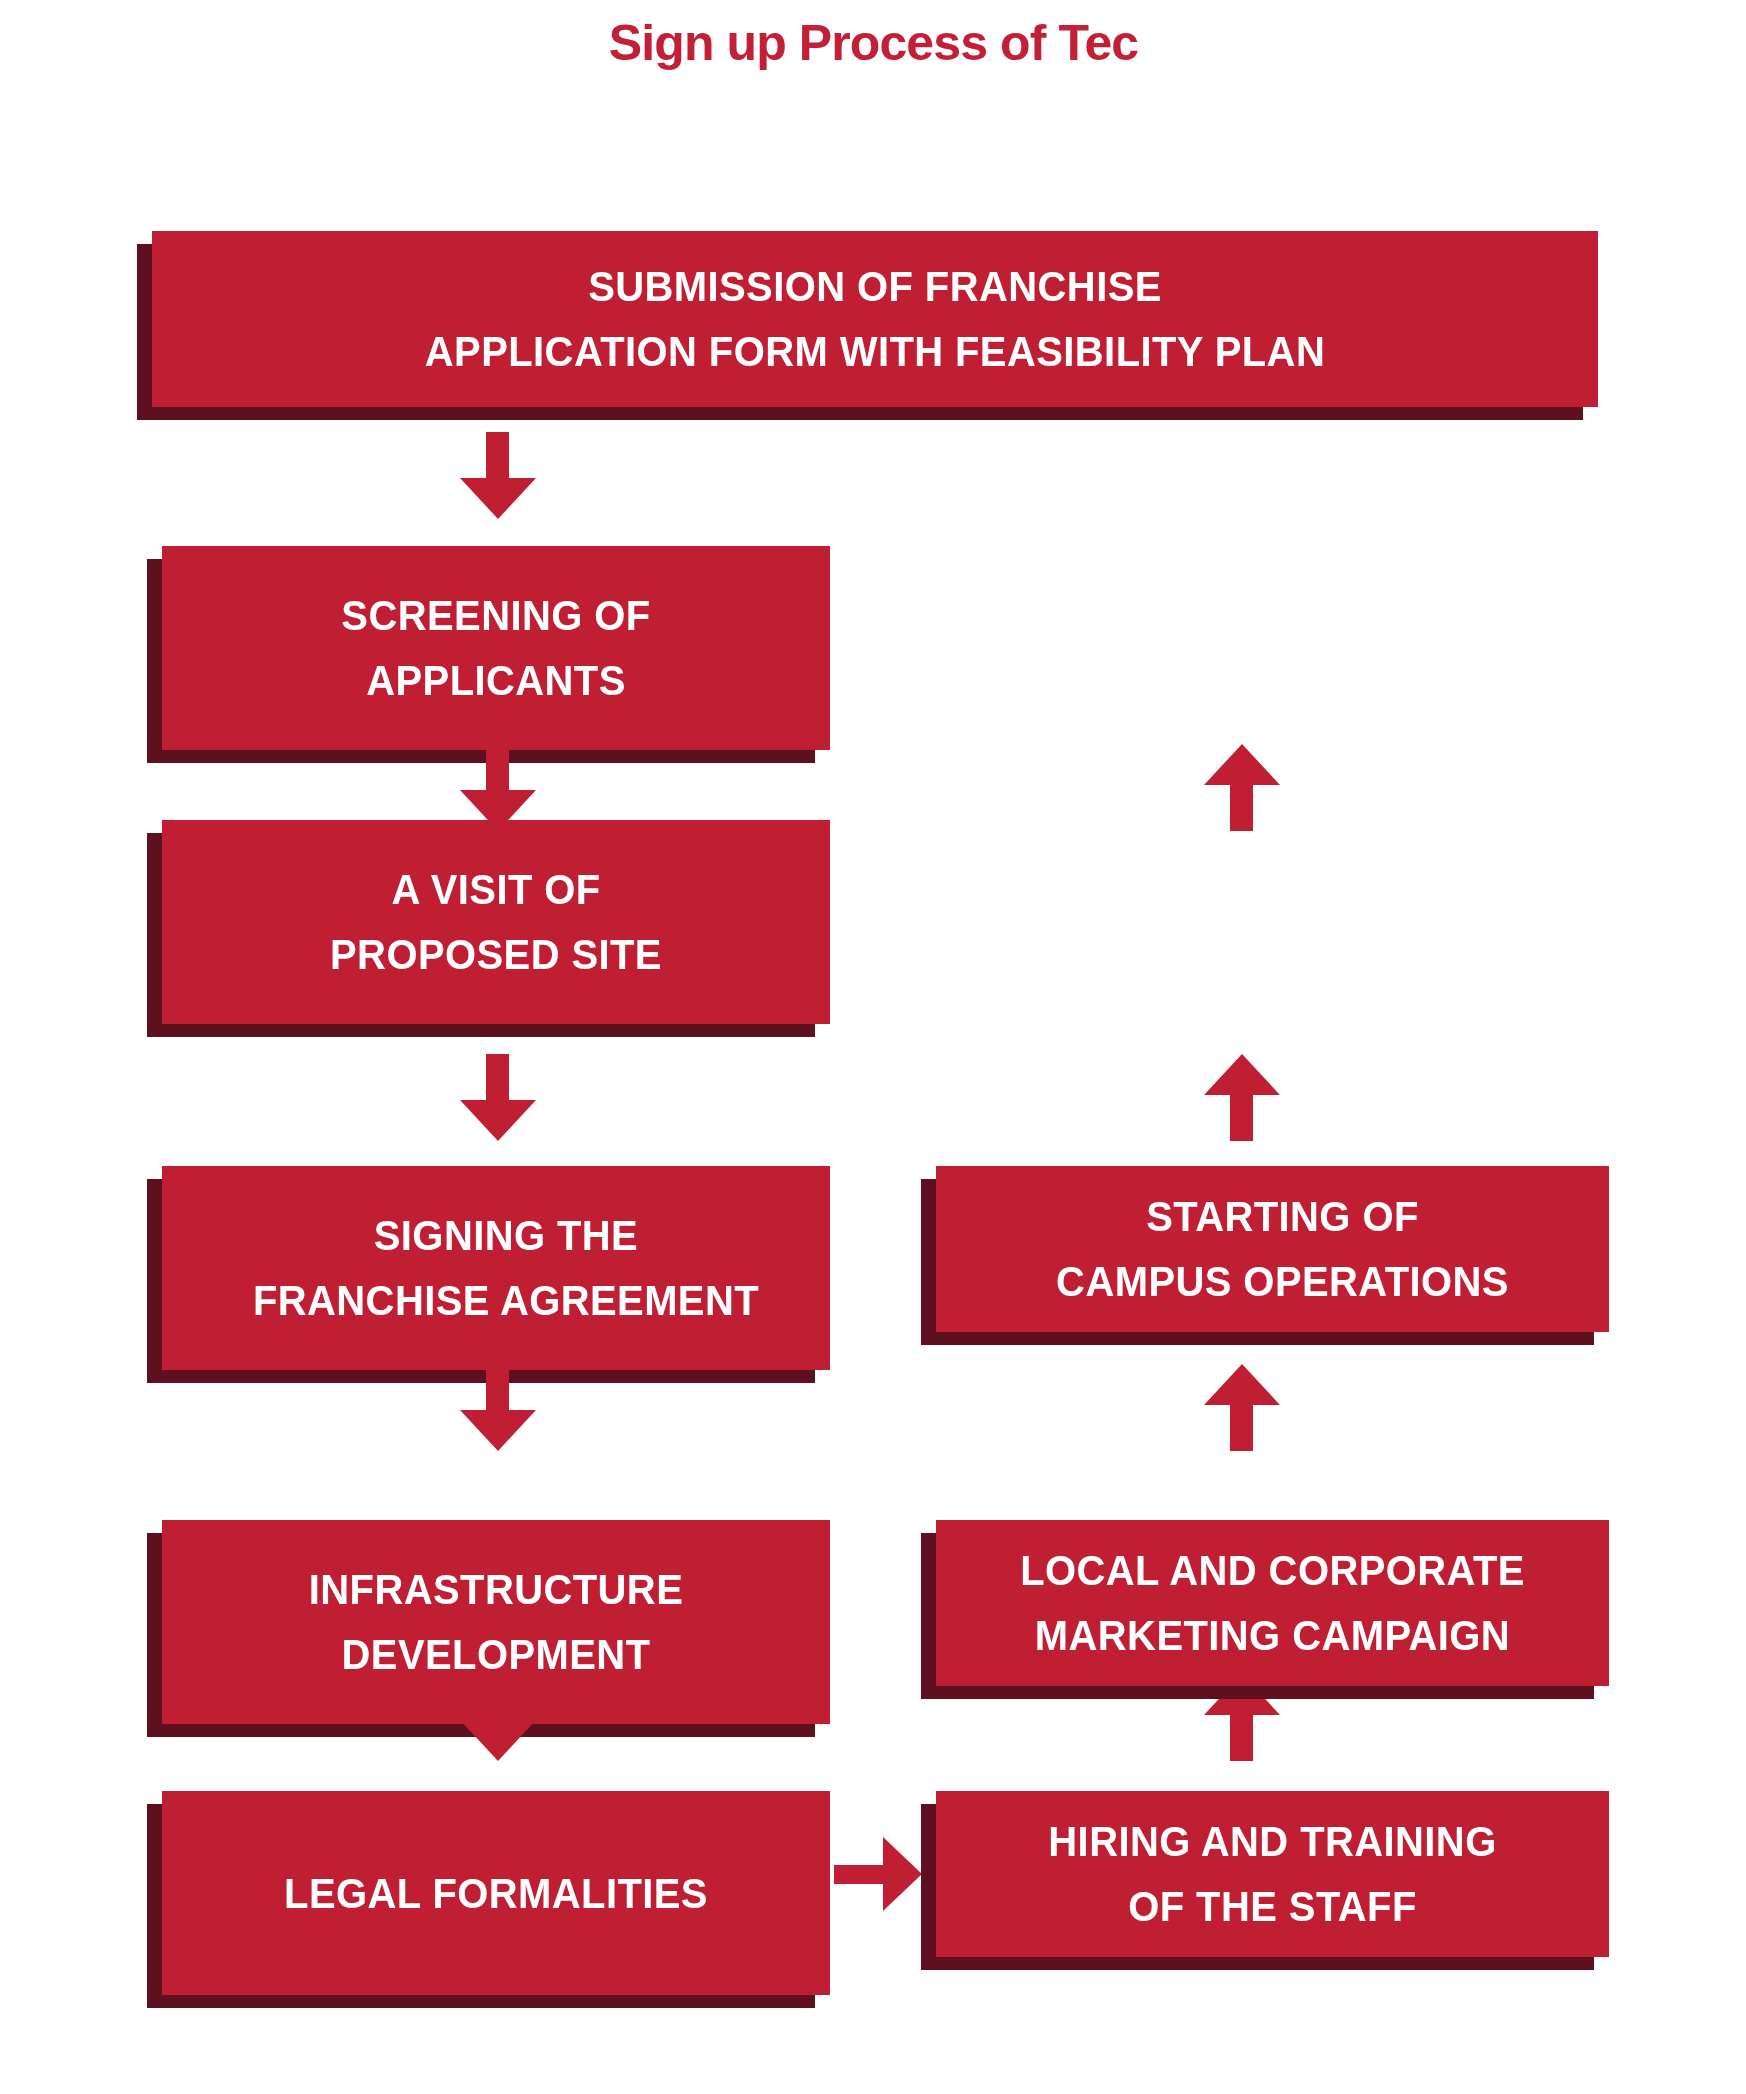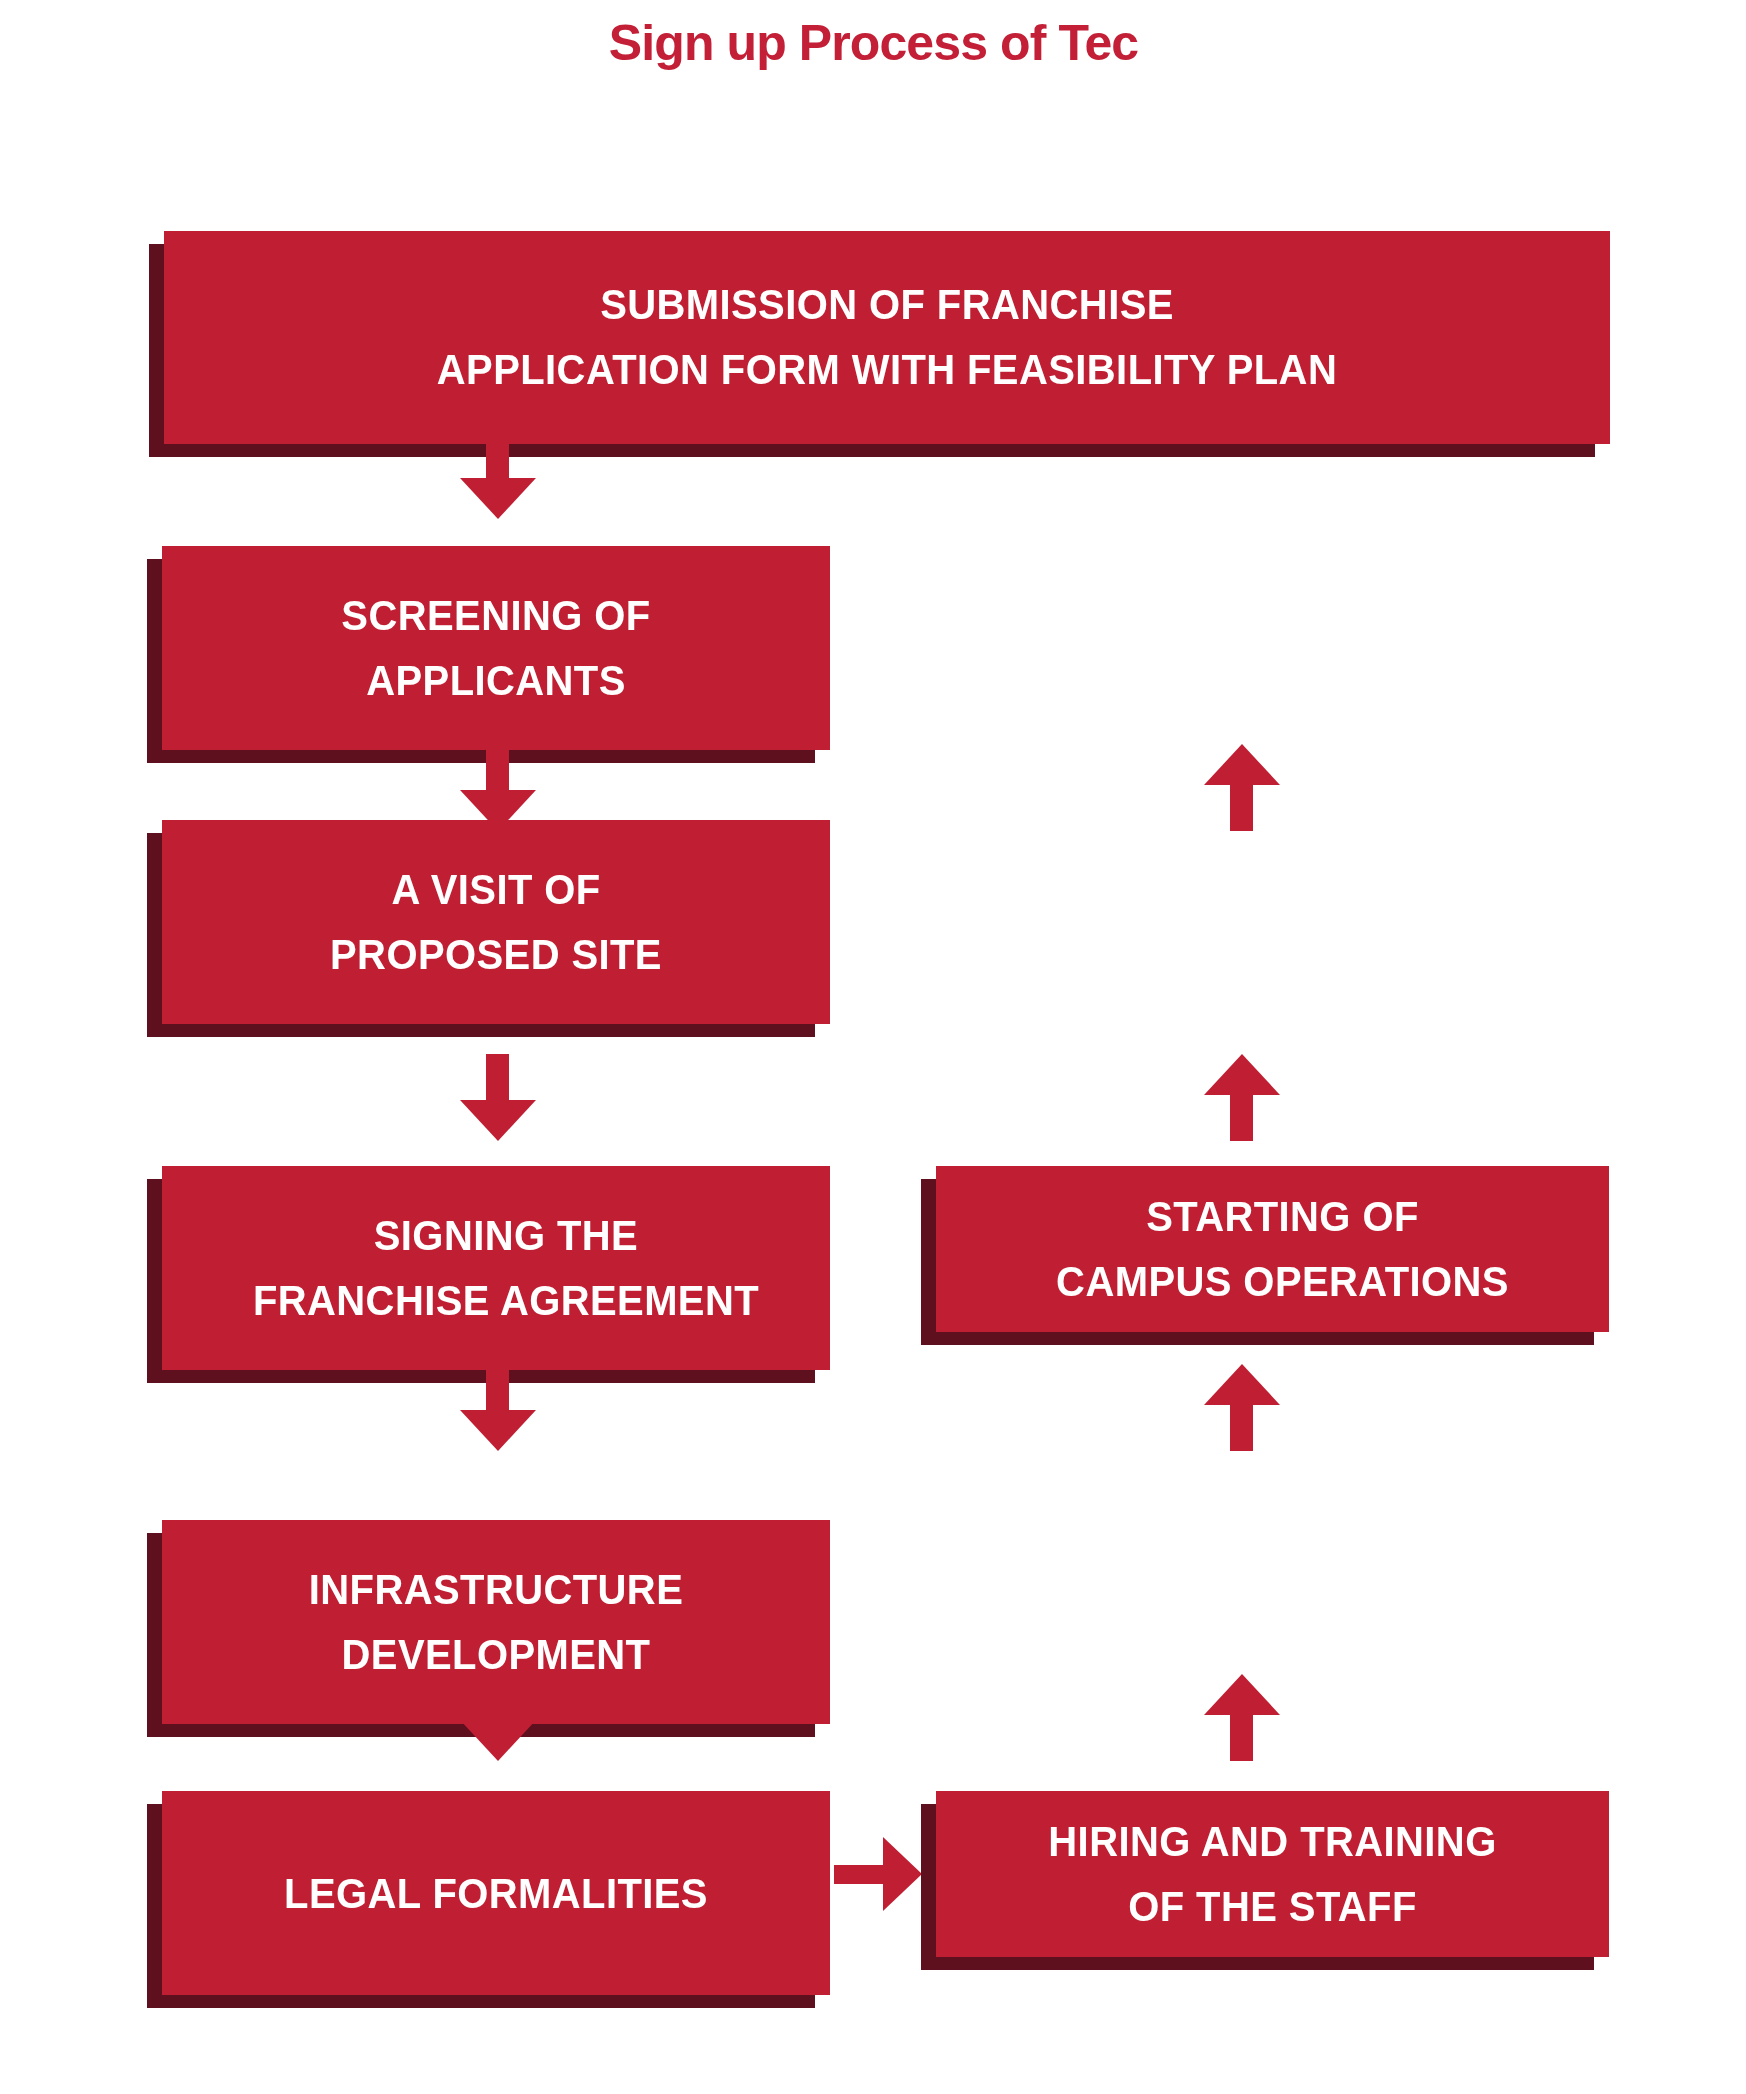--- a/index.html
+++ b/index.html
@@ -44,21 +44,21 @@
     color: var(--text-white);
     font-weight: 700;
     font-size: 40px;
     line-height: 1.56;
     letter-spacing: 0.4px;
     text-align: center;
     white-space: pre-line;
     transform: scaleY(1.04);
   }
 
-  .start-node { left: 164px; top: 231px; width: 1446px; height: 213px; }
+  .start-node { left: 152px; top: 231px; width: 1446px; height: 176px; }
 
   .lcol { left: 162px;  width: 668px; height: 204px; }
   .rcol { left: 936px; width: 673px; height: 166px; }
   .row-2 { top: 546px; }
   .row-3 { top: 820px; }
   .row-4 { top: 1166px; padding-left: 20px; }
   .row-5 { top: 1520px; }
   .row-6 { top: 1791px; }
 
   
@@ -163,20 +163,24 @@
 
   <div class="node rcol row-6">
     <div class="node-label">HIRING AND TRAINING
 OF THE STAFF</div>
   </div>
   <div class="v-arrow up-col gap-5">
     <div class="head-up"></div>
     <div class="stem"></div>
   </div>
 
+  <div class="node rcol row-5">
+    <div class="node-label">LOCAL AND CORPORATE
+MARKETING CAMPAIGN</div>
+  </div>
   <div class="v-arrow up-col gap-4">
     <div class="head-up"></div>
     <div class="stem"></div>
   </div>
 
   <div class="node rcol row-4">
     <div class="node-label">STARTING OF
 CAMPUS OPERATIONS</div>
   </div>
   <div class="v-arrow up-col gap-3">

